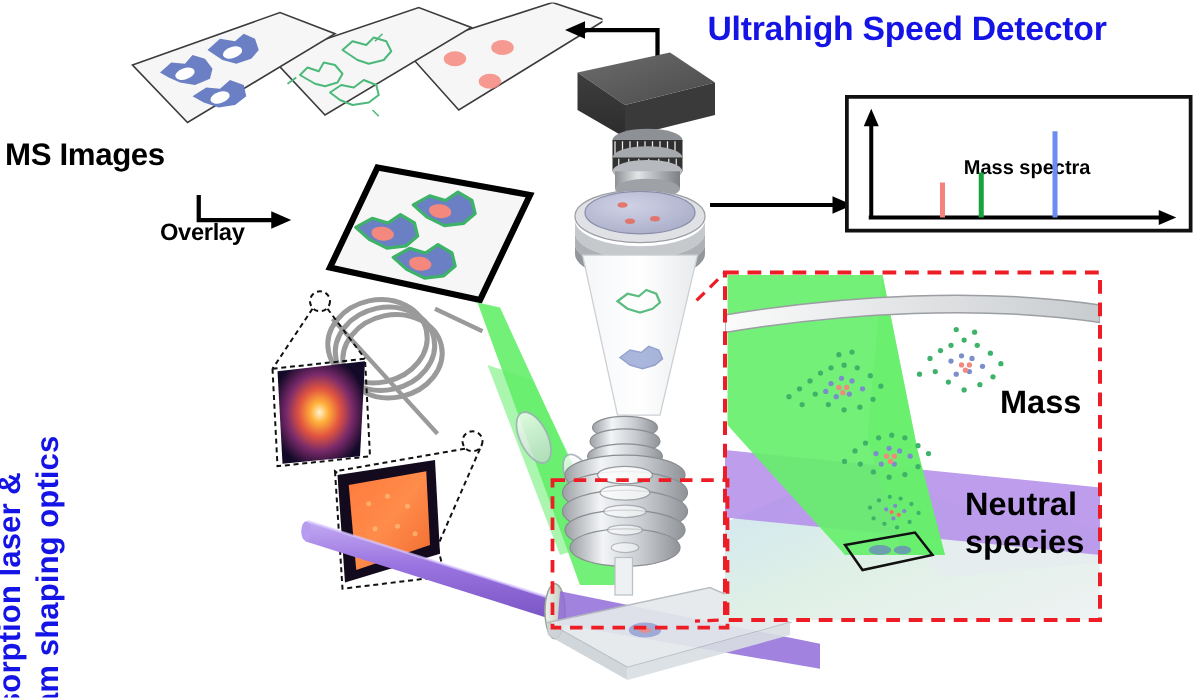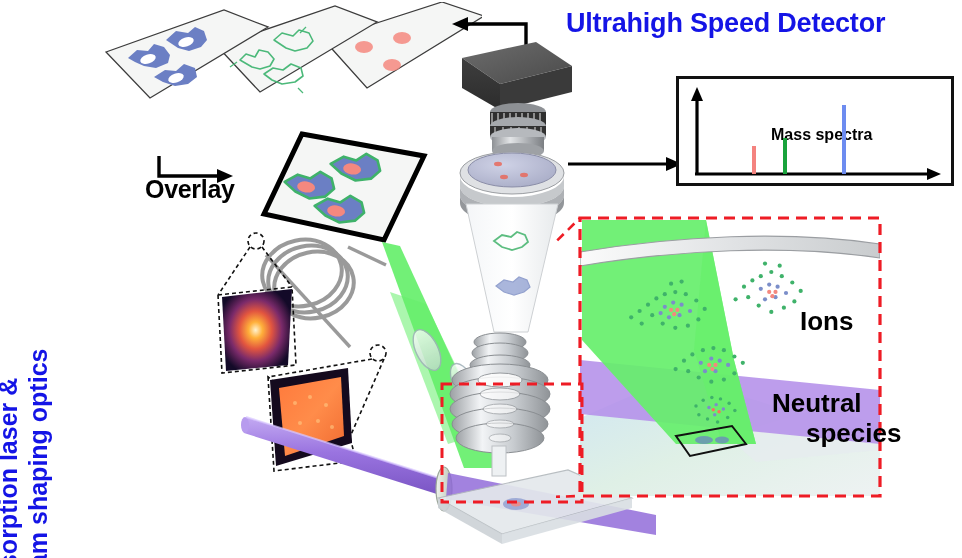--- a/index.html
+++ b/index.html
@@ -62,27 +62,28 @@
         <path d="M62,75 l11,-7 l11,1 l8,-7 l11,4 l2,9 l-9,7 l-13,2 l-12,-4 Z"></path>
       </g>
       <g fill="#ffffff">
         <ellipse cx="56" cy="57" rx="8" ry="4.5" transform="rotate(-18 56 57)"></ellipse>
         <ellipse cx="94" cy="40" rx="8" ry="4.5" transform="rotate(-18 94 40)"></ellipse>
         <ellipse cx="84" cy="76" rx="8" ry="4.5" transform="rotate(-18 84 76)"></ellipse>
       </g>
     </g>
   </svg>
 
+  <div class="abs lbl blk-lbl" style="left:4px;top:112px;font-size:25px;letter-spacing:-.3px;">MS Images</div>
 
   <svg class="abs" style="left:155px;top:152px;" width="82" height="36">
     <path d="M4,4 L4,24 L64,24" fill="none" stroke="#000" stroke-width="3.4"></path>
     <polygon points="62,17 78,24 62,31" fill="#000"></polygon>
   </svg>
 
-  <div class="abs lbl blk-lbl" style="left:145px;top:177px;font-size:25px;letter-spacing:-.3px;">Overlay</div>
+  <div class="abs lbl blk-lbl" style="left:128px;top:177px;font-size:19px;letter-spacing:-.3px;">Overlay</div>
 
   <svg class="abs" style="left:258px;top:128px;" width="180" height="122">
     <polygon points="44,6 166,28 126,112 6,86" fill="#f5f6f5" stroke="#000" stroke-width="5"></polygon>
     <g>
 
       <g transform="translate(28,44) rotate(8)">
         <path d="M0,10 l12,-9 l13,2 l9,-8 l12,5 l4,10 l-8,9 l-15,4 l-15,-5 Z" fill="#6b7fc4" stroke="#3fb26a" stroke-width="2.6" stroke-linejoin="round"></path>
         <ellipse cx="22" cy="12" rx="9" ry="5.5" fill="#f4887f"></ellipse>
       </g>
 
@@ -527,23 +528,23 @@
       </g>
     </g>
 
     <rect x="24" y="18" width="300" height="278" fill="none" stroke="#ee1c25" stroke-width="3.2" stroke-dasharray="11,7"></rect>
   </svg>
 
   <svg class="abs" style="left:436px;top:378px;" width="170" height="145">
     <rect x="6" y="6" width="140" height="118" fill="none" stroke="#ee1c25" stroke-width="3" stroke-dasharray="10,7"></rect>
   </svg>
 
-  <div class="abs lbl blk-lbl" style="left:800px;top:308px;font-size:26px;">Ions</div>
+  <div class="abs lbl blk-lbl" style="left:800px;top:308px;font-size:26px;">Mass</div>
   <div class="abs lbl blk-lbl" style="left:772px;top:390px;font-size:26px;text-align:center;">Neutral</div>
-  <div class="abs lbl blk-lbl" style="left:772px;top:420px;font-size:26px;margin-left:34px;">species</div>
+  <div class="abs lbl blk-lbl" style="left:772px;top:420px;font-size:26px;">species</div>
 
   <div class="abs lbl blue-lbl" style="left:-4px;top:300px;width:300px;font-size:25px;
               transform:rotate(-90deg);transform-origin:150px 150px;text-align:left;">Desorption laser &amp;</div>
   <div class="abs lbl blue-lbl" style="left:26px;top:300px;width:300px;font-size:25px;
               transform:rotate(-90deg);transform-origin:150px 150px;text-align:left;">Beam shaping optics</div>
 
 
 </div>
 
 </body></html>

